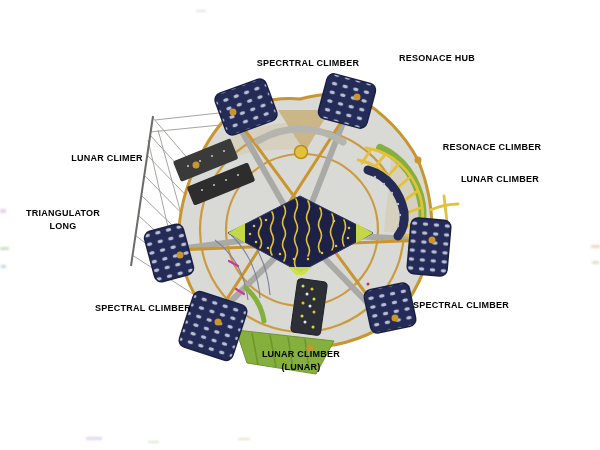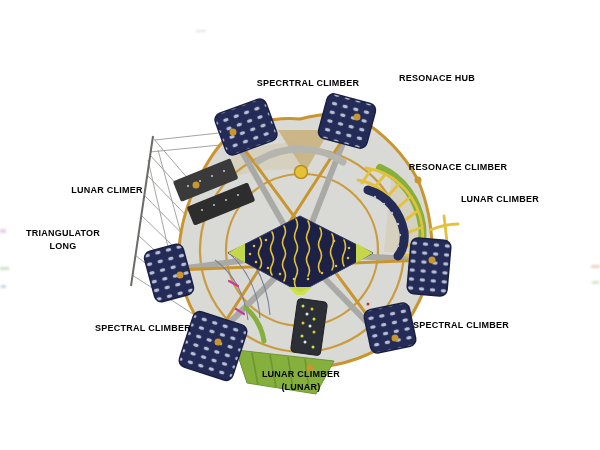--- a/index.html
+++ b/index.html
@@ -1,21 +1,21 @@
 <!DOCTYPE html>
 <html style="--background: #ffffff; --label-text: #000000; --deck-gray: #d9d9d5; --beam-gray: #a9a9a5; --tube-gold: #c8952f; --tube-yellow: #e3c23a; --panel-navy: #242b57; --panel-hole: #b9c0d6; --roof-navy: #1c2145; --accent-green: #85b03d; --accent-lime: #cde24a; --wall-dark: #3a3a3a; --net-gray: #9a9a96;"><head>
 <meta charset="utf-8">
 <style>
   html,body{margin:0;padding:0;}
   body{
     width:600px;height:450px;position:relative;overflow:hidden;
     background:var(--background,#ffffff);
     font-family:"Liberation Sans",sans-serif;
   }
-  .stage{position:absolute;inset:0;margin-top:20px;}
+  .stage{position:absolute;inset:0;}
   .illustration{position:absolute;left:0;top:0;}
   .label{
     position:absolute;transform:translateX(-50%);
     color:var(--label-text,#000);
     font-size:9px;font-weight:700;letter-spacing:.25px;
     white-space:nowrap;text-align:center;line-height:1.4;
   }
   
   .deck{fill:var(--deck-gray);stroke:var(--tube-gold);stroke-width:3;stroke-linejoin:round;}
   .deck-patch{fill:#d3c9ad;opacity:.55;}
@@ -133,22 +133,22 @@
     <path class="lime" d="M228 233 L245 223 L245 243 Z M373 233 L356 223 L356 243 Z M288 267 L312 267 L304 275 L296 275 Z"></path>
 
     <path class="posts" d="M233 112h.01M357 97h.01M418 160h.01M432 240h.01M395 318h.01M310 348h.01M218 322h.01M180 255h.01M196 165h.01"></path>
 
     <path class="magenta" d="M229 261 l9 5 M236 289 l8 5"></path>
     <path class="reddot" d="M368 284h.01"></path>
   </svg>
 
   <div class="label" style="left:308px;top:57px">SPECRTRAL CLIMBER</div>
   <div class="label" style="left:437px;top:52px">RESONACE HUB</div>
-  <div class="label" style="left:107px;top:164px">LUNAR CLIMER</div>
-  <div class="label" style="left:458px;top:141px">RESONACE CLIMBER</div>
+  <div class="label" style="left:107px;top:152px">LUNAR CLIMER</div>
+  <div class="label" style="left:492px;top:141px">RESONACE CLIMBER</div>
   <div class="label" style="left:500px;top:173px">LUNAR CLIMBER</div>
   <div class="label" style="left:63px;top:207px">
     <div>TRIANGULATOR</div>
     <div>LONG</div>
   </div>
   <div class="label" style="left:143px;top:302px">SPECTRAL CLIMBER</div>
   <div class="label" style="left:461px;top:299px">SPECTRAL CLIMBER</div>
   <div class="label" style="left:301px;top:348px">
     <div>LUNAR CLIMBER</div>
     <div>(LUNAR)</div>

